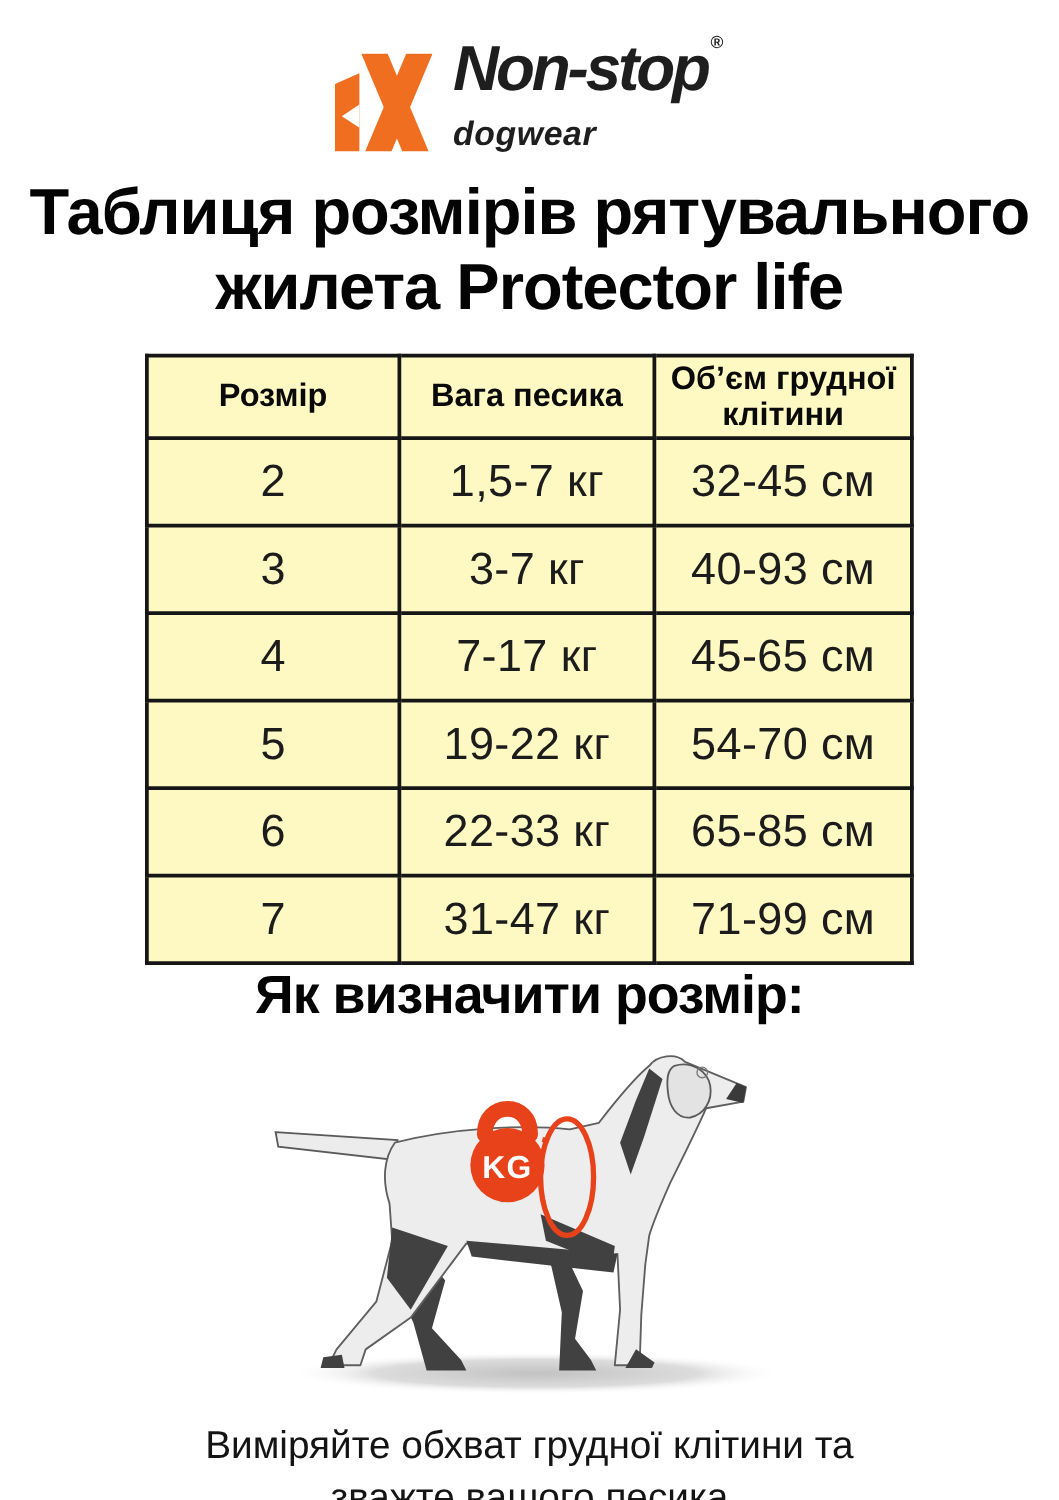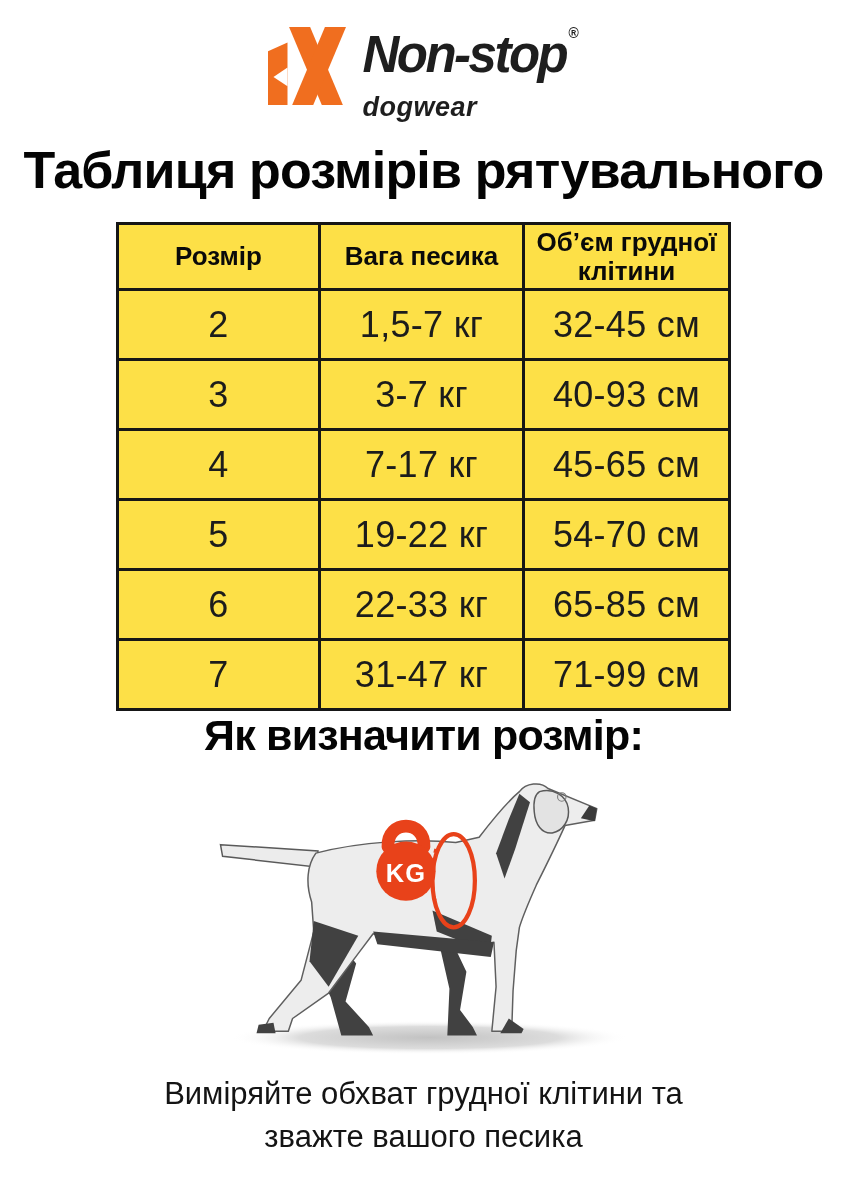--- a/index.html
+++ b/index.html
@@ -12,21 +12,21 @@
     background: #ffffff;
     font-family: "Liberation Sans", sans-serif;
     color: #111;
     overflow: hidden;
   }
 
   
   .logo-row {
     display: flex;
     justify-content: center;
-    align-items: flex-start;
+    align-items: flex-end;
     padding-top: 25px;
     gap: 16px;
   }
   .logo-mark { width: 78px; height: 82px; flex: 0 0 auto; }
   .logo-text { display: flex; flex-direction: column; margin-top: 2px; }
   .brand-name {
     font-size: 51px;
     font-weight: 700;
     font-style: italic;
     letter-spacing: -2.5px;
@@ -60,21 +60,21 @@
     line-height: 1.16;
     color: #040404;
   }
 
   
   table.size-table {
     border-collapse: collapse;
     margin: 22px auto 0 auto;
     width: 612px;
     table-layout: fixed;
-    background: #fde047;
+    background: #fef9c3;
   }
   .size-table th, .size-table td {
     border: 3px solid #161616;
     text-align: center;
     vertical-align: middle;
     padding: 0 10px;
   }
   .size-table th {
     height: 66px;
     font-size: 26px;
@@ -129,20 +129,21 @@
       <polygon points="31,100 58,100 100,0 73,0" fill="#f06e1f"></polygon>
     </svg>
     <div class="logo-text">
       <div class="brand-name"><span>Non-stop</span><sup>®</sup></div>
       <div class="brand-sub">dogwear</div>
     </div>
   </div>
 
   <h1 class="main-title">
     <span>Таблиця розмірів рятувального</span><br>
+    <span>жилета Protector life</span>
   </h1>
 
   <table class="size-table">
     <colgroup>
         <col style="width:202px">
         <col style="width:204px">
         <col style="width:206px">
       </colgroup>
     <thead>
       <tr>

